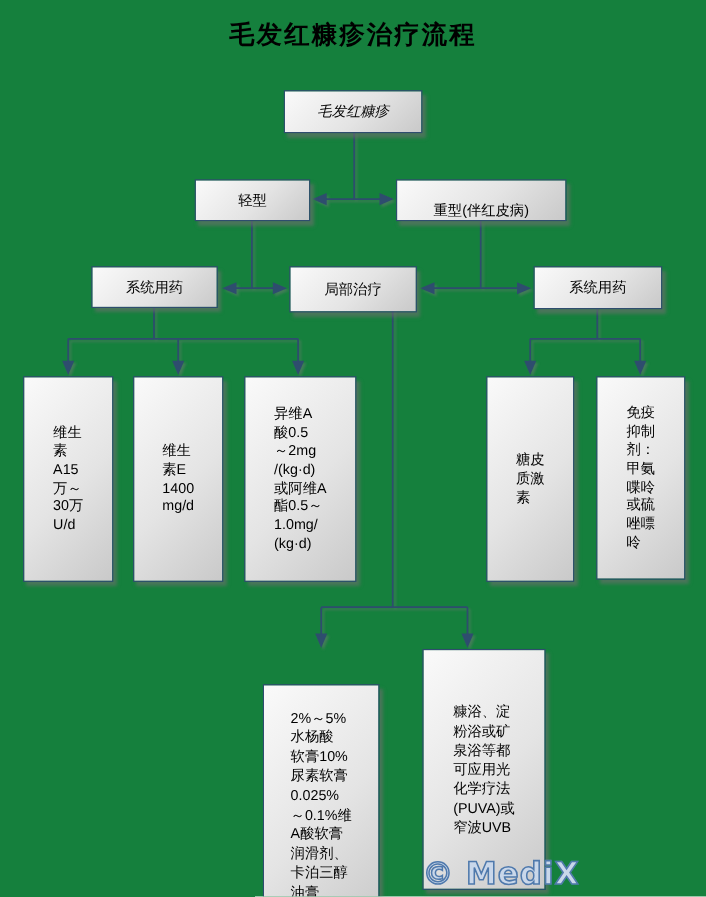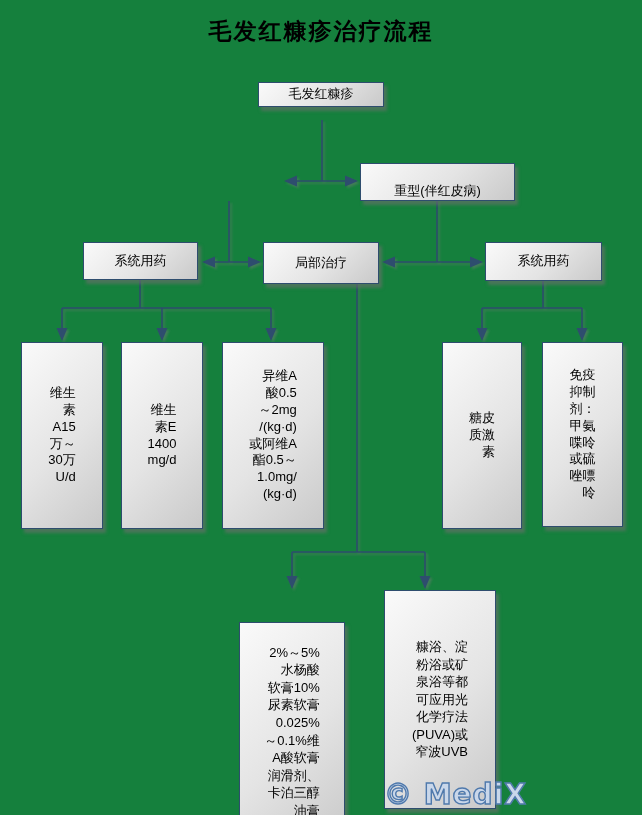--- a/index.html
+++ b/index.html
@@ -32,21 +32,21 @@
     position: absolute;
     background: linear-gradient(135deg, #fafafa 0%, #e4e4e4 55%, #c9c9c9 100%);
     border: 1.5px solid #2e4d6e;
     box-shadow: 3px 4px 3px rgba(110,110,110,0.6);
     display: flex;
     align-items: center;
     justify-content: center;
   }
   .box .txt {
     white-space: pre-line;
-    text-align: right;
+    text-align: left;
     font-size: 13px;
     line-height: 1.3;
     color: #000000;
   }
   .box.small .txt {
     text-align: center;
     white-space: nowrap;
   }
   .box.wide-lh .txt {
     line-height: 1.35;
@@ -102,24 +102,27 @@
       <polygon points="162,341 156.5,328 167.5,328"></polygon>
       <polygon points="271,341 265.5,328 276.5,328"></polygon>
       <polygon points="482,341 476.5,328 487.5,328"></polygon>
       <polygon points="582,341 576.5,328 587.5,328"></polygon>
 
       <polygon points="292,589 286.5,576 297.5,576"></polygon>
       <polygon points="425,589 419.5,576 430.5,576"></polygon>
     </g>
   </svg>
 
-  <div class="box small" style="left:258px; top:82px; width:126px; height:25px;">
+  <div class="box small" style="left:258px; top:82px; width:126px; height:39px;font-style:italic;">
     <span class="txt">毛发红糠疹</span>
   </div>
 
+  <div class="box small" style="left:177px; top:163px; width:105px; height:38px;">
+    <span class="txt">轻型</span>
+  </div>
   <div class="box small" style="left:360px; top:163px; width:155px; height:38px;align-items:flex-end;">
     <span class="txt">重型(伴红皮病)</span>
   </div>
 
   <div class="box small" style="left:83px; top:242px; width:115px; height:38px;">
     <span class="txt">系统用药</span>
   </div>
   <div class="box small" style="left:263px; top:242px; width:116px; height:42px;">
     <span class="txt">局部治疗</span>
   </div>

